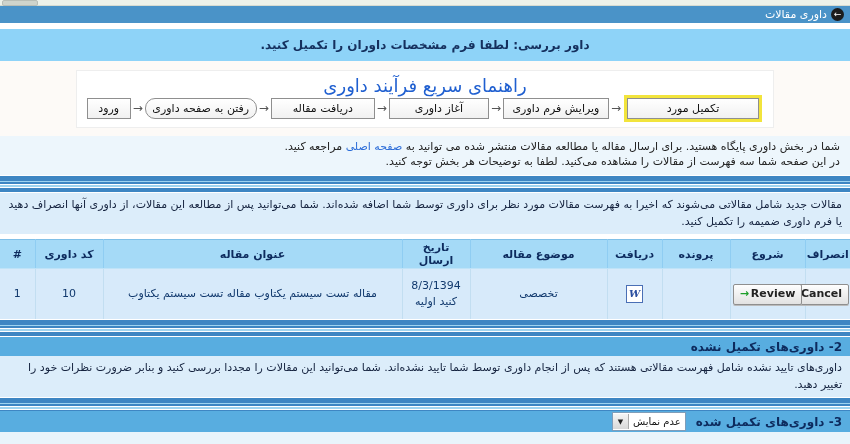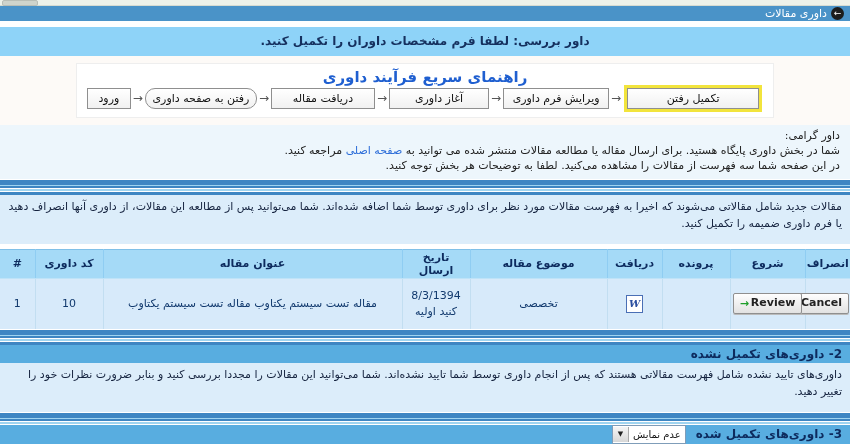--- a/index.html
+++ b/index.html
@@ -22,22 +22,22 @@
     display:inline-flex;align-items:center;justify-content:center;font-size:9px;line-height:1;margin-left:4px;}
   .gap6{height:6px;background:#fff;}
 
   
   .notice{height:32px;background:#8ed3f8;display:flex;align-items:center;justify-content:center;
     font-size:12px;font-weight:bold;color:#15305e;}
 
   
   .flow-area{height:75px;background:#fdfaf7;display:flex;align-items:center;justify-content:center;}
   .flow-panel{background:#fff;border:1px solid #eee;padding:3px 10px 8px 10px;width:676px;}
-  .flow-title{text-align:center;color:#1f5fd0;font-weight:bold;font-size:15px;margin:1px 0 2px 0;}
-  .flow-row{direction:ltr;display:flex;align-items:center;justify-content:center;}
+  .flow-title{text-align:center;color:#1f5fd0;font-weight:normal;font-size:18px;margin:1px 0 2px 0;}
+  .flow-row{direction:ltr;display:flex;align-items:center;justify-content:flex-end;}
   .flow-box{border:1px solid #8f8f8f;background:linear-gradient(#ffffff,#f1f1f1);
     font-size:11px;color:#111;padding:3px 6px;text-align:center;white-space:nowrap;}
   .flow-box.current{box-shadow:0 0 0 3px #f2e43c;margin:0 4px;min-width:118px;}
   .flow-arrow{color:#555;font-size:12px;padding:0 2px;line-height:1;}
   .w-login{min-width:30px;} .w-goto{min-width:98px;border-radius:10px;} .w-recv{min-width:90px;}
   .w-start{min-width:86px;} .w-edit{min-width:92px;}
 
   
   .greeting{background:#edf6fc;padding:3px 10px 6px 10px;font-size:11px;color:#222;line-height:15px;flex:0 0 auto;}
   .greeting .link{color:#2b6cd8;cursor:pointer;}
@@ -50,21 +50,21 @@
     #3e86c3 7px,#3e86c3 9px,
     #ffffff 9px,#ffffff 10px,
     #9fd4f0 10px,#9fd4f0 12px,
     #ffffff 12px,#ffffff 13px,
     #3e86c3 13px,#3e86c3 17px,
     #ffffff 17px,#ffffff 18px);}
 
   
   .sec-bar{height:19px;background:#58ade0;color:#0d2b5e;font-weight:bold;font-size:12px;
     display:flex;align-items:center;padding:0 8px;}
-  .sec-desc{background:#dcedfa;color:#15233f;font-size:11px;line-height:17px;padding:3px 8px 12px 8px;}
+  .sec-desc{background:#dcedfa;color:#15233f;font-size:11px;line-height:17px;padding:3px 8px 4px 8px;}
   .gap5{height:5px;background:#fff;}
 
   
   table.articles{width:850px;border-collapse:collapse;table-layout:fixed;border-top:1px solid #7fc0e8;}
   table.articles th{background:#a5daf7;color:#0d2b5e;font-size:11px;font-weight:bold;
     height:24px;border-left:1px solid #8fcdf2;border-bottom:1px solid #bfe3f8;text-align:center;}
   table.articles th:last-child{border-left:none;}
   table.articles td{background:#d7eafa;color:#123a6e;font-size:11px;height:48px;
     border-left:1px solid #c2def1;text-align:center;vertical-align:middle;line-height:16px;}
   table.articles td:last-child{border-left:none;}
@@ -120,27 +120,26 @@
         <div class="flow-box w-login">ورود</div>
         <span class="flow-arrow">→</span>
         <div class="flow-box w-goto">رفتن به صفحه داوری</div>
         <span class="flow-arrow">→</span>
         <div class="flow-box w-recv">دریافت مقاله</div>
         <span class="flow-arrow">→</span>
         <div class="flow-box w-start">آغاز داوری</div>
         <span class="flow-arrow">→</span>
         <div class="flow-box w-edit">ویرایش فرم داوری</div>
         <span class="flow-arrow">→</span>
-        <div class="flow-box current">تکمیل رفتن</div>
+        <div class="flow-box current">تکمیل مورد</div>
       </div>
     </div>
   </div>
 
   <div class="greeting">
-    <div>داور گرامی:</div>
     <div><span>شما در بخش داوری پایگاه هستید. برای ارسال مقاله یا مطالعه مقالات منتشر شده می توانید به </span><span class="link">صفحه اصلی</span><span> مراجعه کنید.</span></div>
     <div>در این صفحه شما سه فهرست از مقالات را مشاهده می‌کنید. لطفا به توضیحات هر بخش توجه کنید.</div>
   </div>
 
   <div class="stripes"></div>
 
   <div class="sec-desc">مقالات جدید شامل مقالاتی می‌شوند که اخیرا به فهرست مقالات مورد نظر برای داوری توسط شما اضافه شده‌اند. شما می‌توانید پس از مطالعه این مقالات، از داوری آنها انصراف دهید یا فرم داوری ضمیمه را تکمیل کنید.</div>
 
   <div class="gap5"></div>
 

